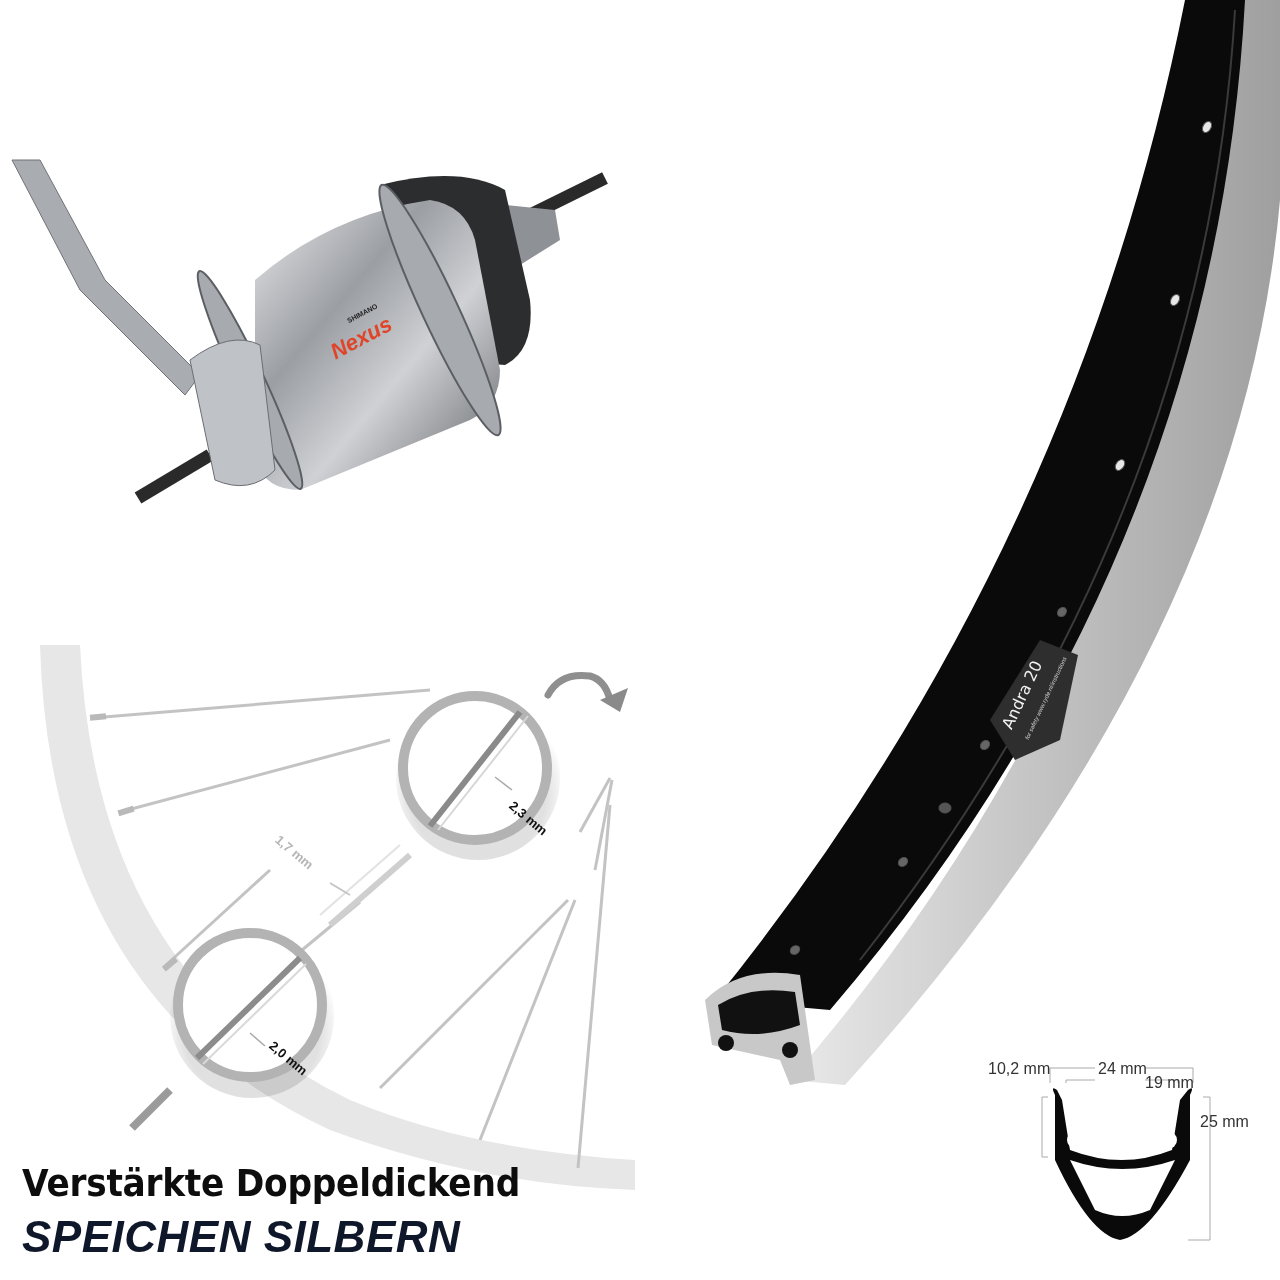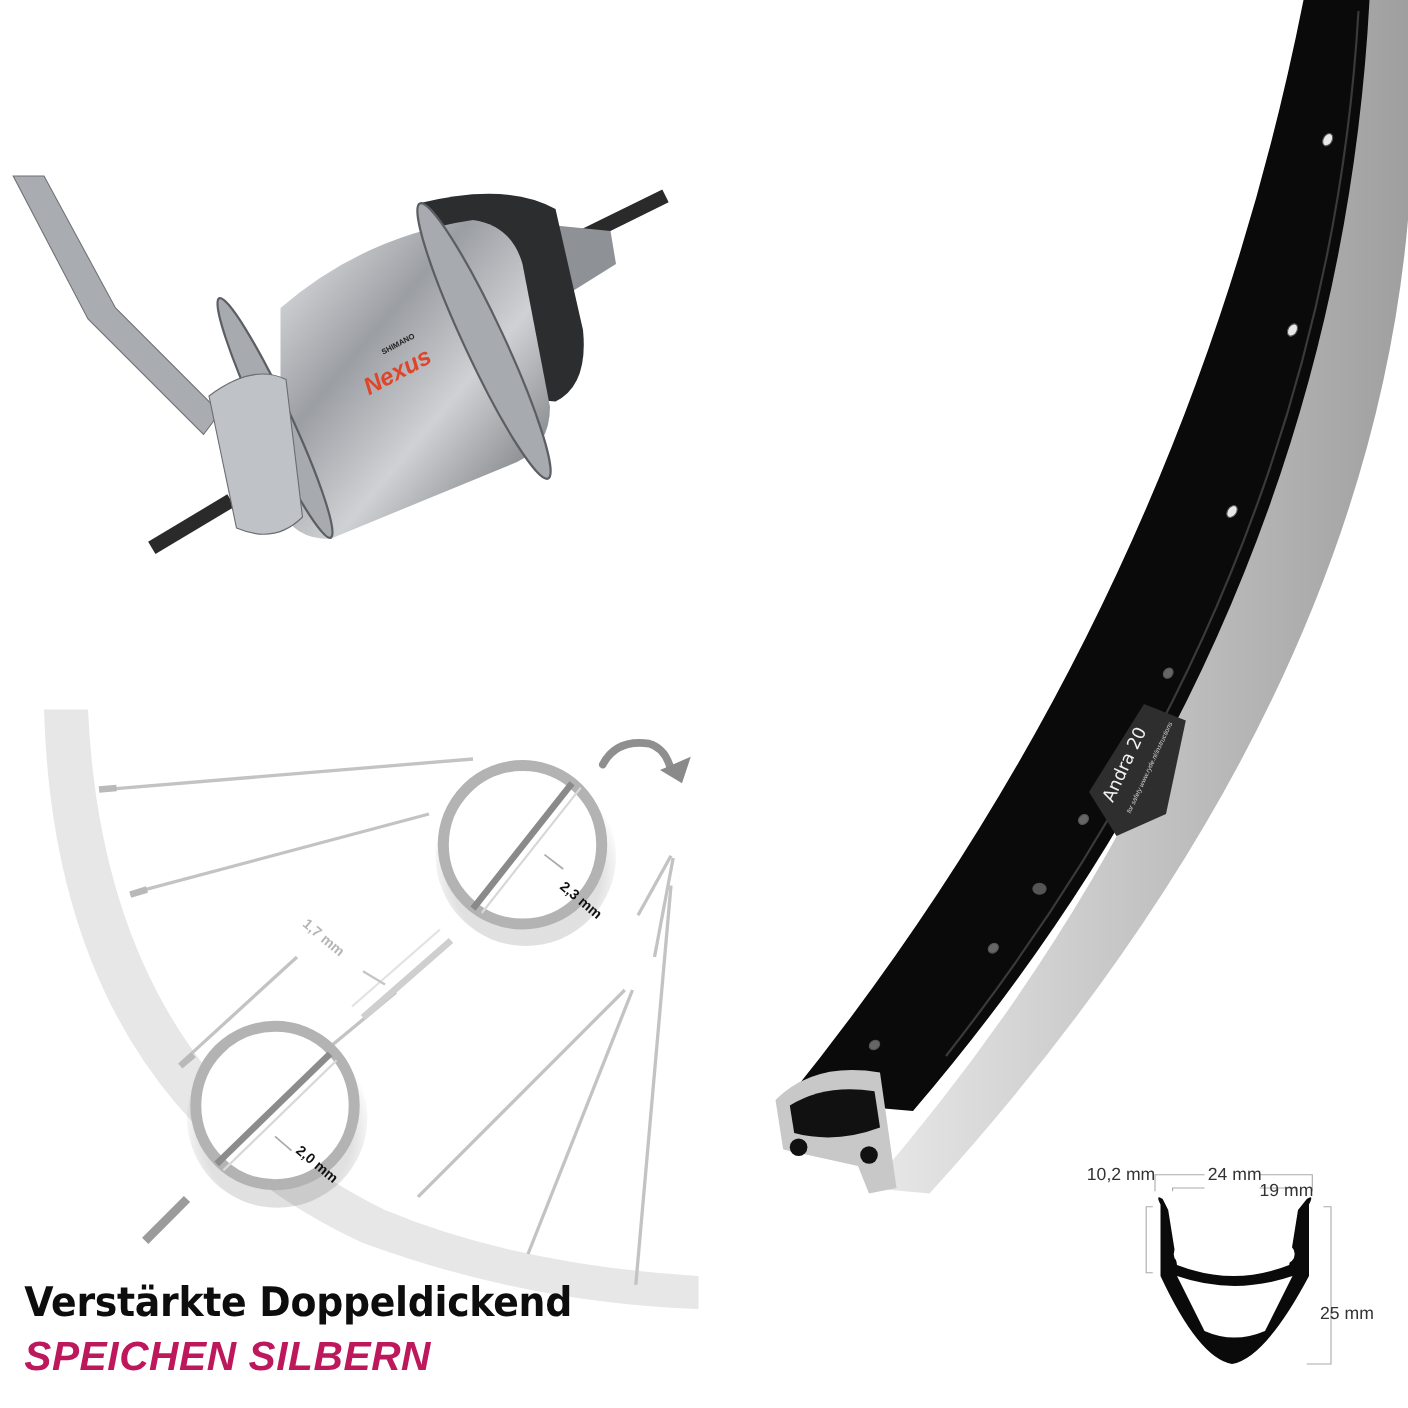--- a/index.html
+++ b/index.html
@@ -1,19 +1,19 @@
 <!DOCTYPE html>
 <html><head>
 <meta charset="utf-8">
 <style>
   html, body { margin:0; padding:0; background:#ffffff; }
   #canvas { position:relative; width:1280px; height:1280px; overflow:hidden; background:#ffffff; font-family:"Liberation Sans", sans-serif; }
   svg.layer { position:absolute; left:0; top:0; width:1280px; height:1280px; }
   .headline { position:absolute; left:22px; top:1162px; font-family:"DejaVu Sans", sans-serif; font-size:37px; font-weight:700; color:#0d0d0d; letter-spacing:-0.3px; transform:scaleX(0.93); transform-origin:left top; white-space:nowrap; }
-  .subline { position:absolute; left:22px; top:1212px; font-family:"Liberation Sans", sans-serif; font-size:37px; font-weight:700; font-style:italic; color:#be185d; white-space:nowrap; letter-spacing:0.5px; }
+  .subline { position:absolute; left:22px; top:1212px; font-family:"Liberation Sans", sans-serif; font-size:44px; font-weight:700; font-style:italic; color:#0f172a; white-space:nowrap; letter-spacing:0.5px; }
   .dim { position:absolute; font-family:"Liberation Sans", sans-serif; font-weight:700; font-size:13px; color:#111; white-space:nowrap; }
   .dim-light { color:#b5b5b5; }
   .prof-label { position:absolute; font-family:"Liberation Sans", sans-serif; font-size:16px; color:#333; white-space:nowrap; }
   .rim-label-main { position:absolute; font-family:"DejaVu Sans", sans-serif; font-size:16px; color:#f2f2f2; white-space:nowrap; }
   .rim-label-small { position:absolute; font-family:"Liberation Sans", sans-serif; font-size:6px; color:#cfcfcf; white-space:nowrap; font-style:italic; }
   .hub-brand { position:absolute; font-family:"Liberation Sans", sans-serif; font-size:7px; font-weight:700; color:#222; white-space:nowrap; }
   .hub-model { position:absolute; font-family:"Liberation Sans", sans-serif; font-size:22px; font-weight:700; font-style:italic; color:#e0452a; white-space:nowrap; }
 </style>
 </head>
 <body>
@@ -167,17 +167,17 @@
 
   <div class="hub-brand" style="left:346px;top:318px;transform:rotate(-28deg);transform-origin:left top;">SHIMANO</div>
   <div class="hub-model" style="left:326px;top:342px;transform:rotate(-28deg);transform-origin:left top;">Nexus</div>
 
   <div class="rim-label-main" style="left:998px;top:724px;transform:rotate(-65deg);transform-origin:left top;">Andra 20</div>
   <div class="rim-label-small" style="left:1024px;top:738px;transform:rotate(-65deg);transform-origin:left top;">for safety www.ryde.nl/instructions</div>
 
   <div class="prof-label" style="left:1098px;top:1060px;">24 mm</div>
   <div class="prof-label" style="left:1100px;top:1074px;margin-left:45px;">19 mm</div>
   <div class="prof-label" style="left:988px;top:1060px;">10,2 mm</div>
-  <div class="prof-label" style="left:1200px;top:1186px;">25 mm</div>
+  <div class="prof-label" style="left:1200px;top:1113px;">25 mm</div>
 
   <div class="headline">Verstärkte Doppeldickend</div>
   <div class="subline">SPEICHEN SILBERN</div>
 </div>
 
 </body></html>

